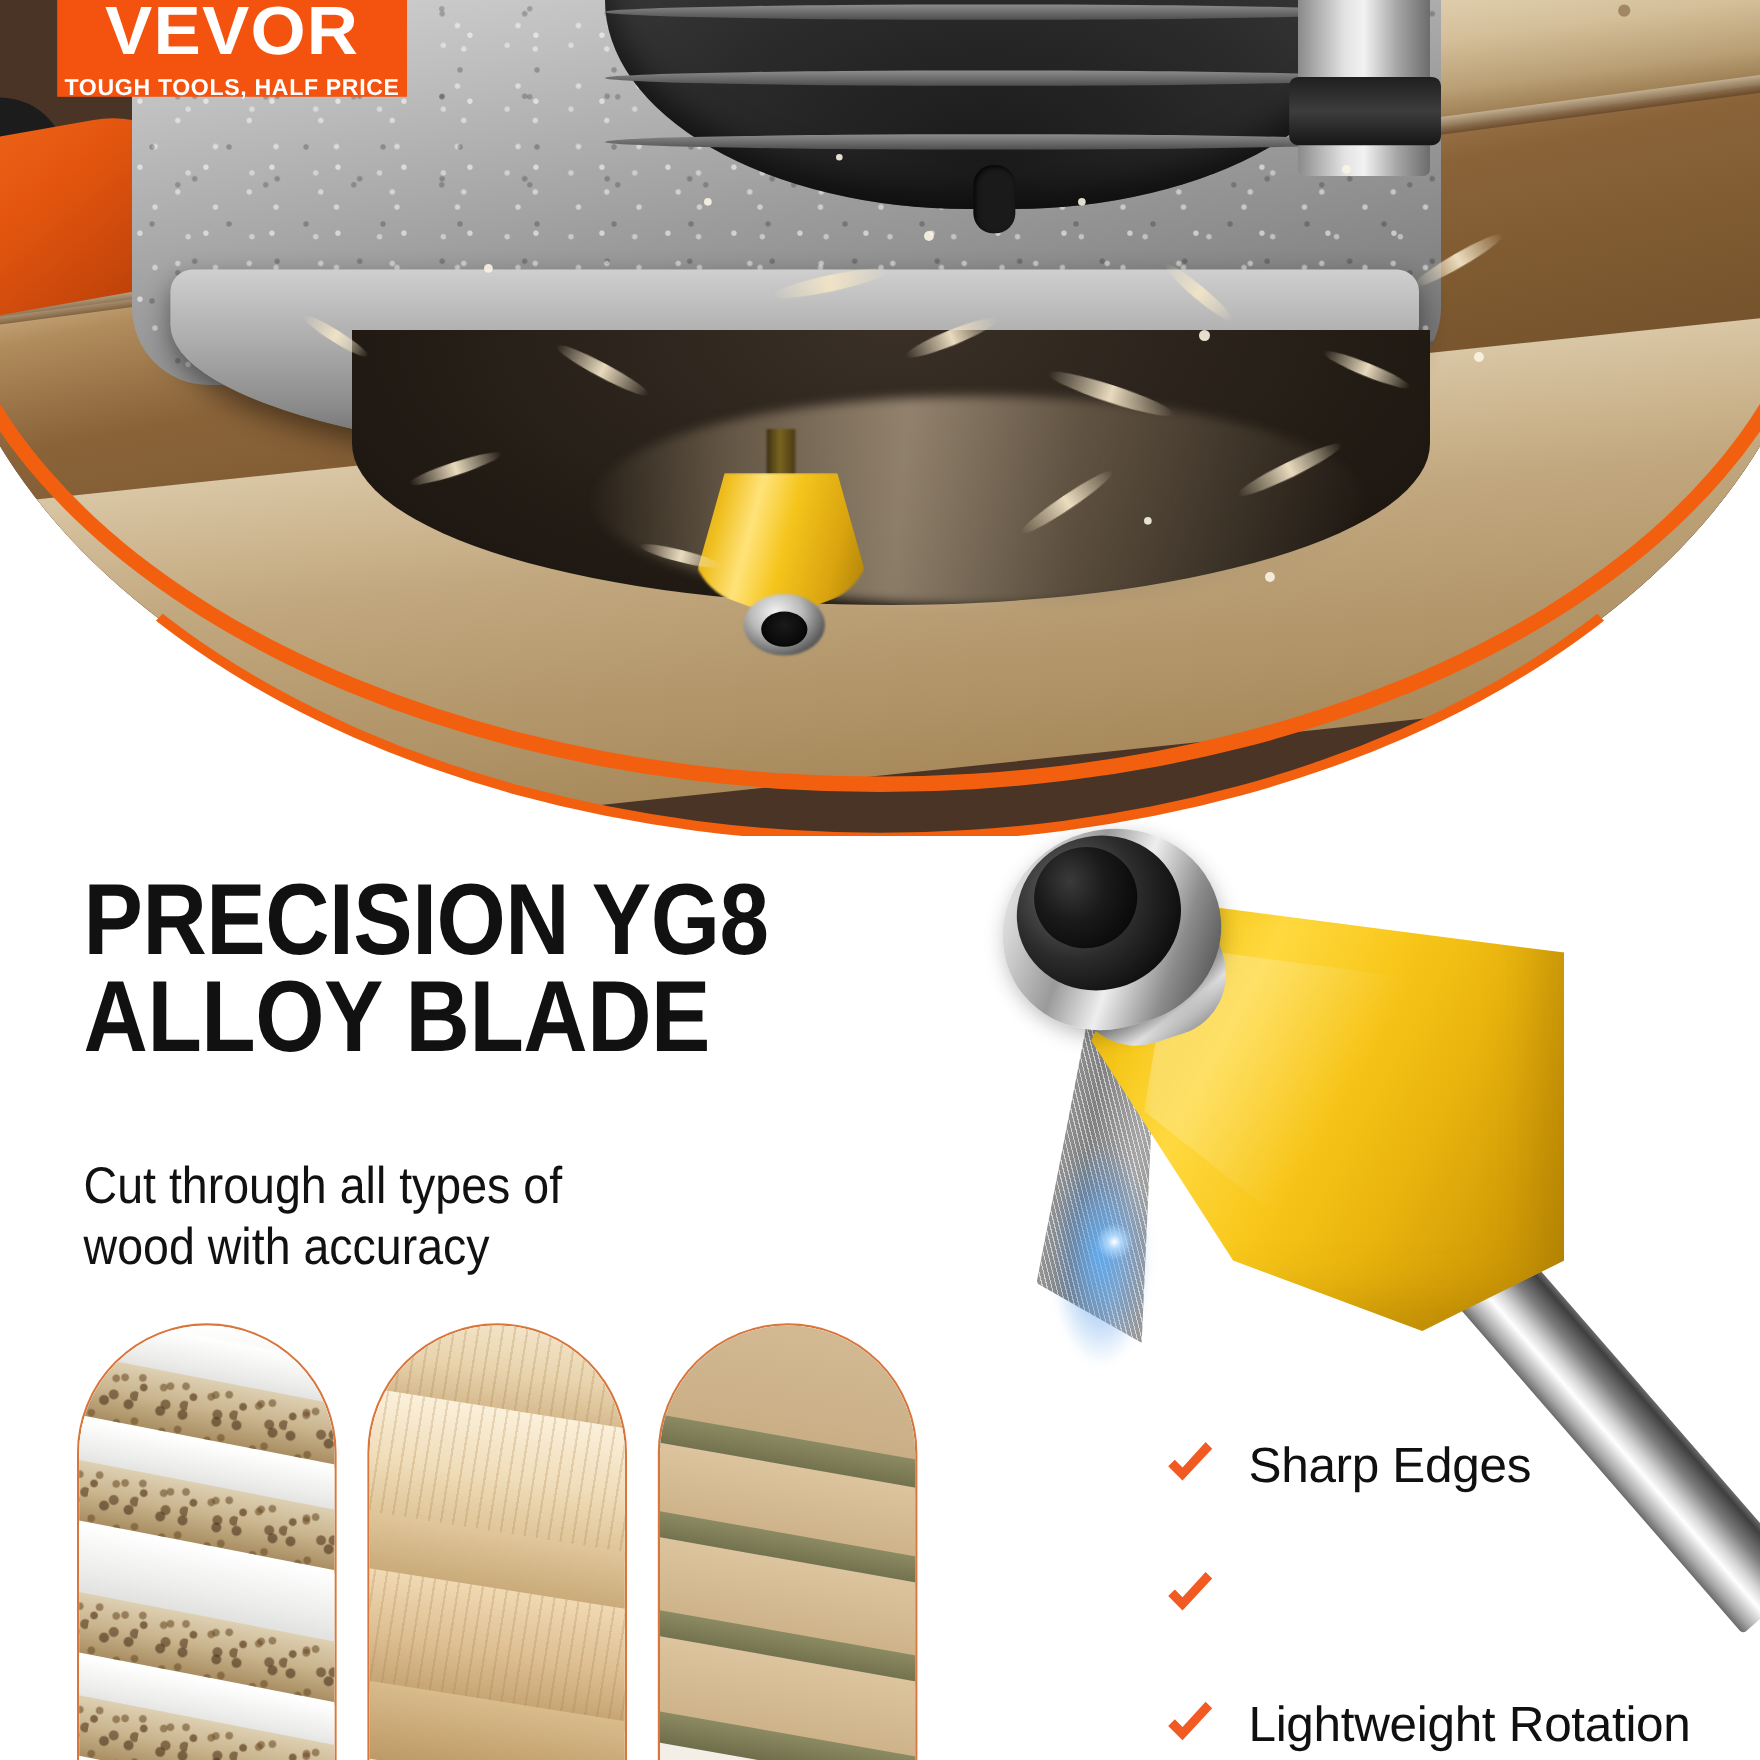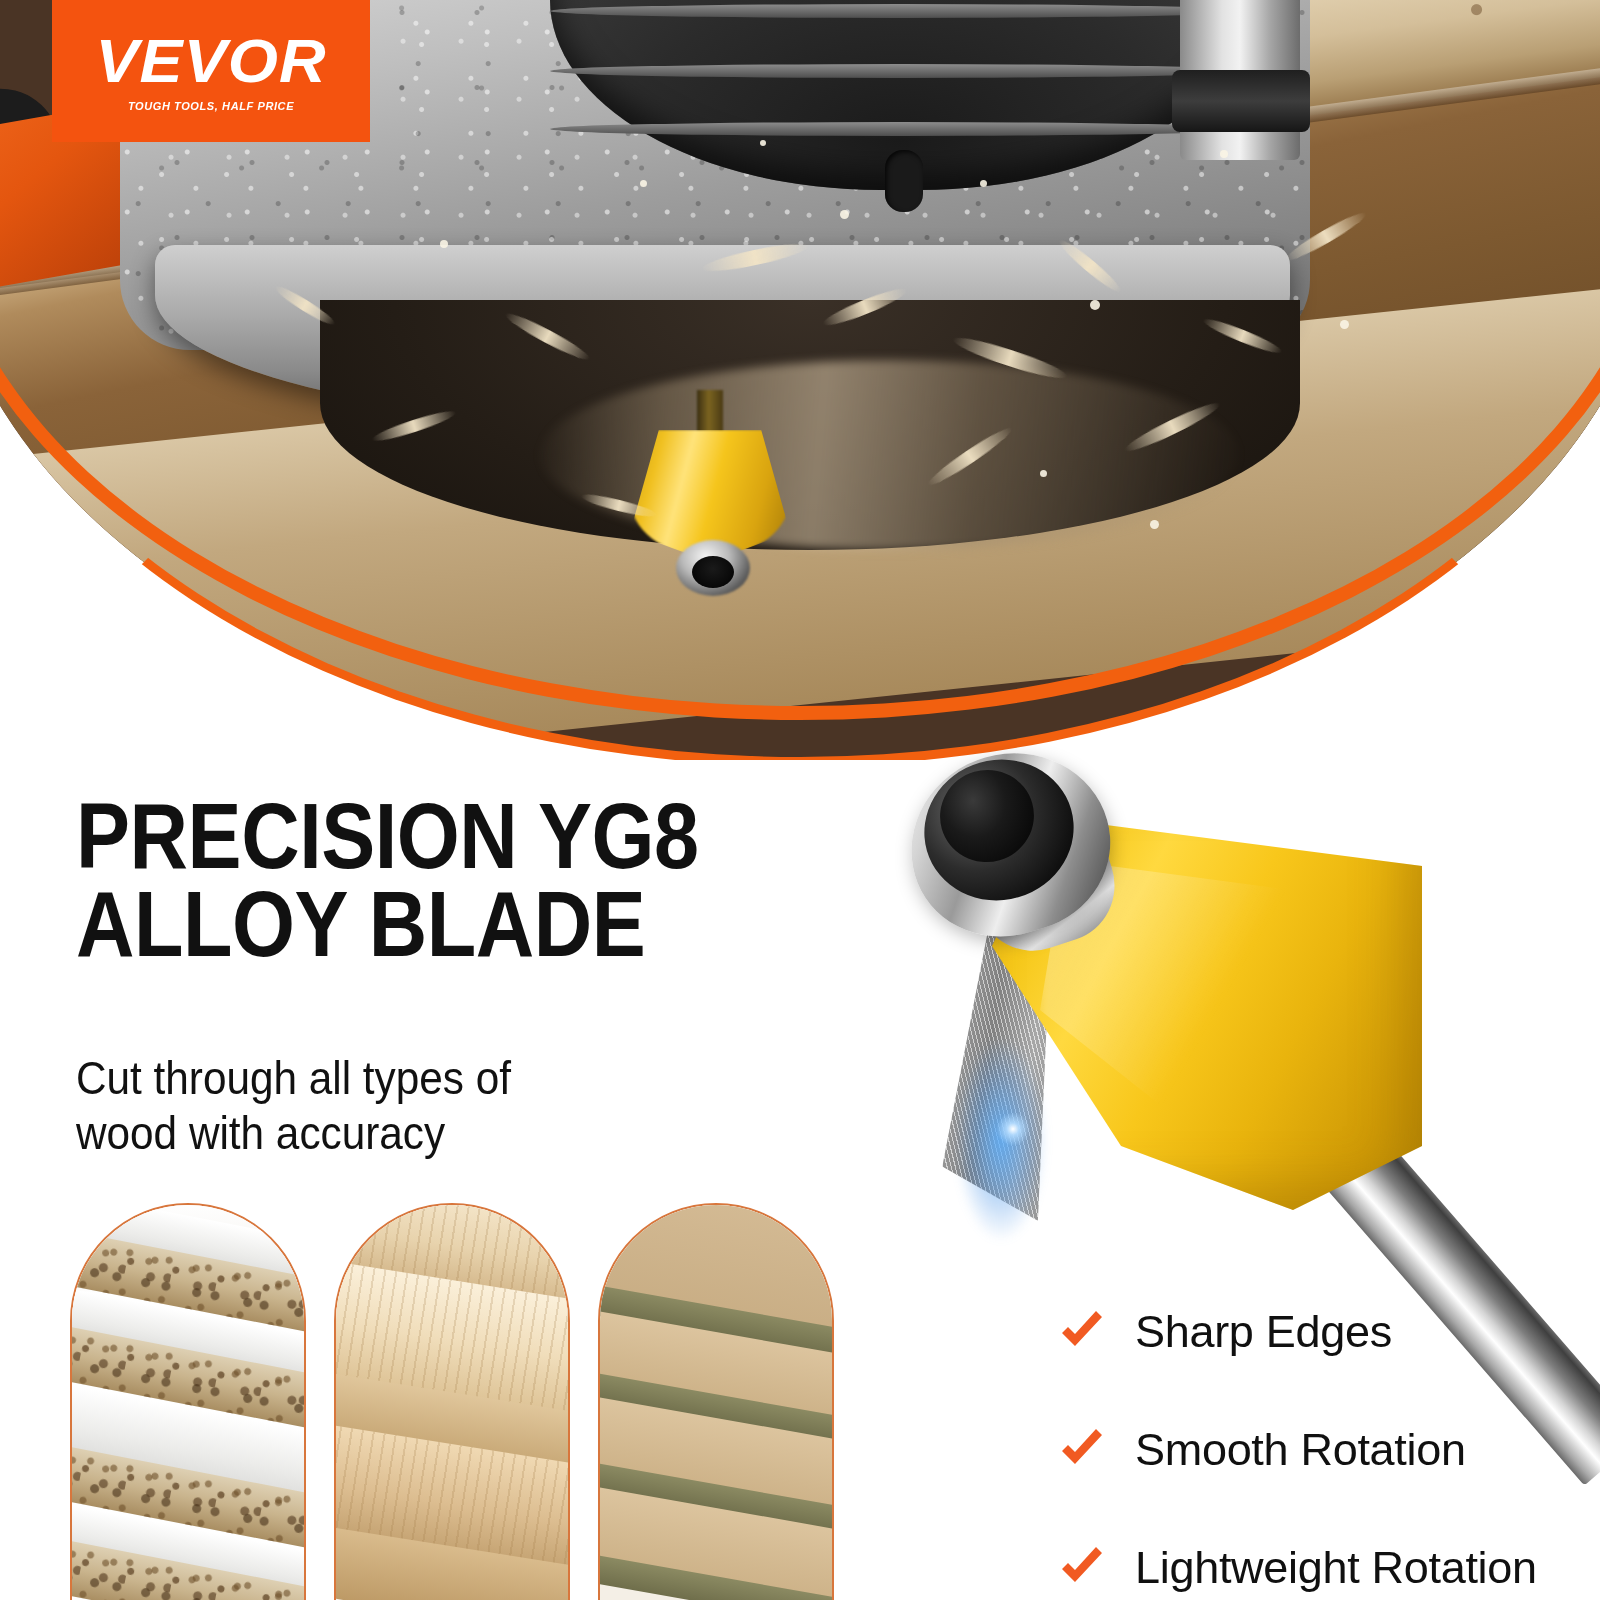--- a/index.html
+++ b/index.html
@@ -187,36 +187,35 @@
   }
   .arc-thin {
     position:absolute; left:-60px; top:-330px; width:1720px; height:1096px;
     border:9px solid #f2600f;
     border-radius:0 0 860px 860px / 0 0 566px 566px;
     border-top:none; border-left-color:transparent; border-right-color:transparent;
   }
 
   
   .logo-box {
-    position:absolute; left:52px; top:0; width:318px; height:142px;
+    position:absolute; left:52px; top:0; width:318px; height:88px;
     background:#f4530f;
     display:flex; flex-direction:column;
     align-items:center; justify-content:center;
     z-index:40;
-    font-style:italic;
   }
   .logo-word {
     font-family:"Liberation Sans", sans-serif;
     font-weight:bold; font-size:62px; line-height:1;
     color:#ffffff; letter-spacing:1px;
     transform:scaleX(1.04);
   }
   .logo-tag {
     font-family:"Liberation Sans", sans-serif;
-    font-weight:bold; font-size:11px; line-height:1;
+    font-weight:bold; font-size:21px; line-height:1;
     color:#ffffff; letter-spacing:.6px; margin-top:9px;
   }
 
   
   .headline {
     position:absolute; left:76px; top:792px; z-index:30;
     font-family:"Liberation Sans Narrow","Liberation Sans",sans-serif;
     font-weight:bold; color:#111111;
     font-size:92px; line-height:.96;
     letter-spacing:-0.5px;
@@ -527,21 +526,20 @@
     </span>
     <span class="feature-label">Sharp Edges</span>
   </div>
 
   <div class="feature-row">
     <span class="check">
       <svg viewBox="0 0 48 48">
           <path d="M4 25 L17 38 L44 9 L38 3 L17 26 L10 19 Z" fill="#F15A22"></path>
         </svg>
     </span>
-    <span class="feature-label">Smooth Rotation</span>
   </div>
 
   <div class="feature-row">
     <span class="check">
       <svg viewBox="0 0 48 48">
           <path d="M4 25 L17 38 L44 9 L38 3 L17 26 L10 19 Z" fill="#F15A22"></path>
         </svg>
     </span>
     <span class="feature-label">Lightweight Rotation</span>
   </div>

